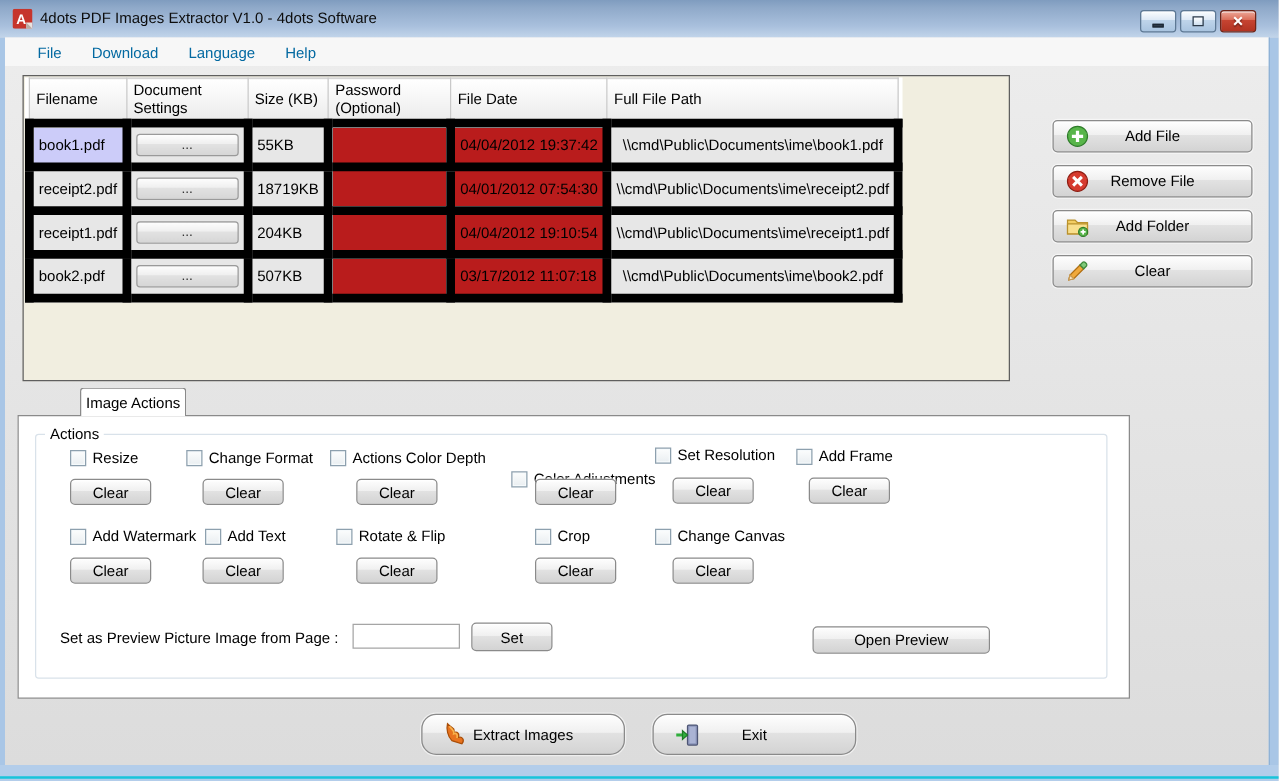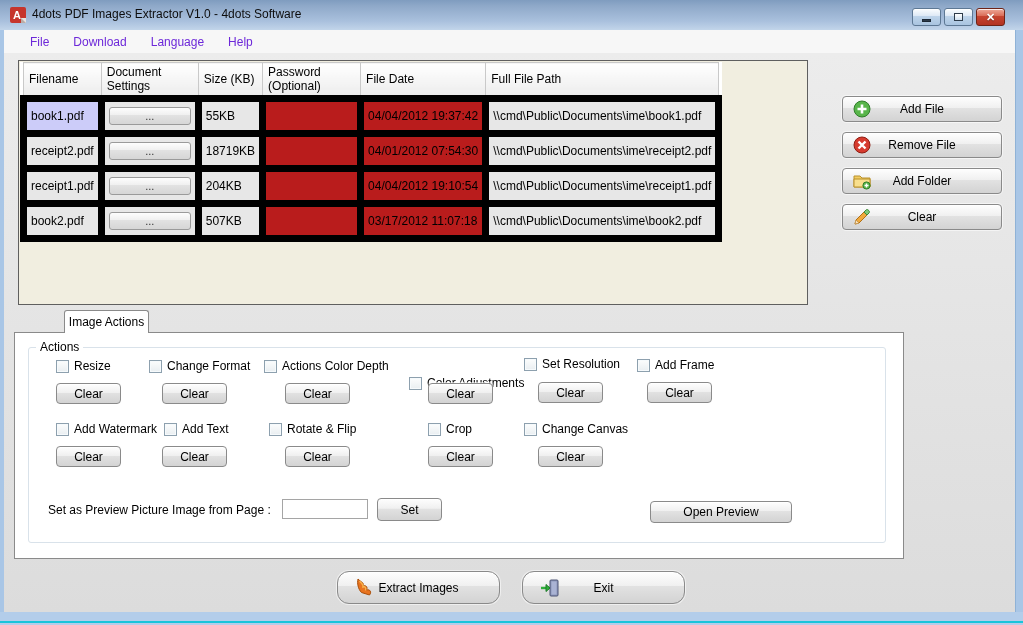--- a/index.html
+++ b/index.html
@@ -17,42 +17,42 @@
   .win-btn { width:29px; height:18px; border:1px solid #5d7894; border-radius:3px;
     background:linear-gradient(#fbfdfe, #dcE8f5 45%, #bed4ea 46%, #a9c4e0);
     display:flex; align-items:center; justify-content:center; box-shadow: inset 0 1px 0 rgba(255,255,255,.8); }
   .win-btn.close { background:linear-gradient(#eda99a, #d96a55 45%, #c64431 46%, #b23322); border-color:#6e2417; }
   .glyph-min { width:9px; height:3px; background:#2d3b4a; margin-top:7px; border:1px solid #1c2835;}
   .glyph-max { width:9px; height:8px; border:1px solid #2d3b4a; background:linear-gradient(#fff,#cfe0f0); }
   .glyph-close { color:#fff; font-weight:bold; font-size:11px; text-shadow:0 1px 1px #7c251a; }
 
   .menubar { position:absolute; left:4px; top:30px; width:1011px; height:23px; background:#f7f7f7;
     display:flex; align-items:center; padding-left:18px; }
-  .menu-item { padding:2px 8px; margin-right:8px; color:#6d28d9;text-align:right; }
+  .menu-item { padding:2px 8px; margin-right:8px; color:#0369a1;text-align:right; }
 
   .client { position:absolute; left:4px; top:53px; width:1011px; height:559px;
     background:linear-gradient(#ececec, #dcdcdc); }
 
   .border-left  { position:absolute; left:0; top:30px; width:4px;  height:582px; background:#a9c6e6; }
   .border-right { position:absolute; right:0; top:30px; width:8px; height:582px; background:#a9c6e6; border-left:1px solid #8fb2d6;}
   .border-bottom{ position:absolute; left:0; top:612px; width:1023px; height:13px; background:#b3cdea; }
   .accent-line  { position:absolute; left:0; top:621px; width:1023px; height:2px; background:#19c4da; }
 
   
   .table-panel { position:absolute; left:18px; top:60px; width:790px; height:245px;
     background:#f1eee0; border:1px solid #5f5f5f; }
   table.grid { border-collapse:collapse; position:absolute; left:1px; top:1px; background:#fff; }
   table.grid th { height:30px; font-weight:normal; text-align:left; padding:2px 5px; vertical-align:middle;
     background:linear-gradient(#ffffff,#f4f4f4 60%, #ececec); border:1px solid #c9c9c9; border-bottom:1px solid #919191; }
   table.grid td { height:22px; padding:5px 4px; border:7px solid #000000; white-space:nowrap; overflow:hidden; }
   td.c-gray  { background:#e7e7e7; }
   td.c-white { background:#b91c1c; }
   td.c-sel   { background:#ccccf9; }
   .col-filename { width:76px; } .col-settings { width:97px; } .col-size { width:55px; }
-  .col-pass { width:98px; } .col-date { width:110px; } .col-path { width:216px; }
+  .col-pass { width:98px; } .col-date { width:110px; } .col-path { width:216px;text-align:center; }
   .dots-btn { display:block; width:100%; height:18px; border:1px solid #9a9a9a; border-radius:3px;
     background:linear-gradient(#fdfdfd,#efefef 45%, #e2e2e2 46%, #d6d6d6);
     font-size:11px; color:#333; text-align:center; line-height:15px; }
 
   
   .btn { position:absolute; display:flex; align-items:center; justify-content:center;
     border:1px solid #8a8a8a; border-radius:4px; color:#000; font-size:12px;
     background:linear-gradient(#fefefe, #f0f0f0 45%, #e2e2e2 46%, #d3d3d3);
     box-shadow: inset 0 1px 0 #fff, 0 0 0 1px rgba(255,255,255,.55); }
   .btn .side-ico { position:absolute; left:10px; top:50%; transform:translateY(-50%); width:18px; height:18px; }

